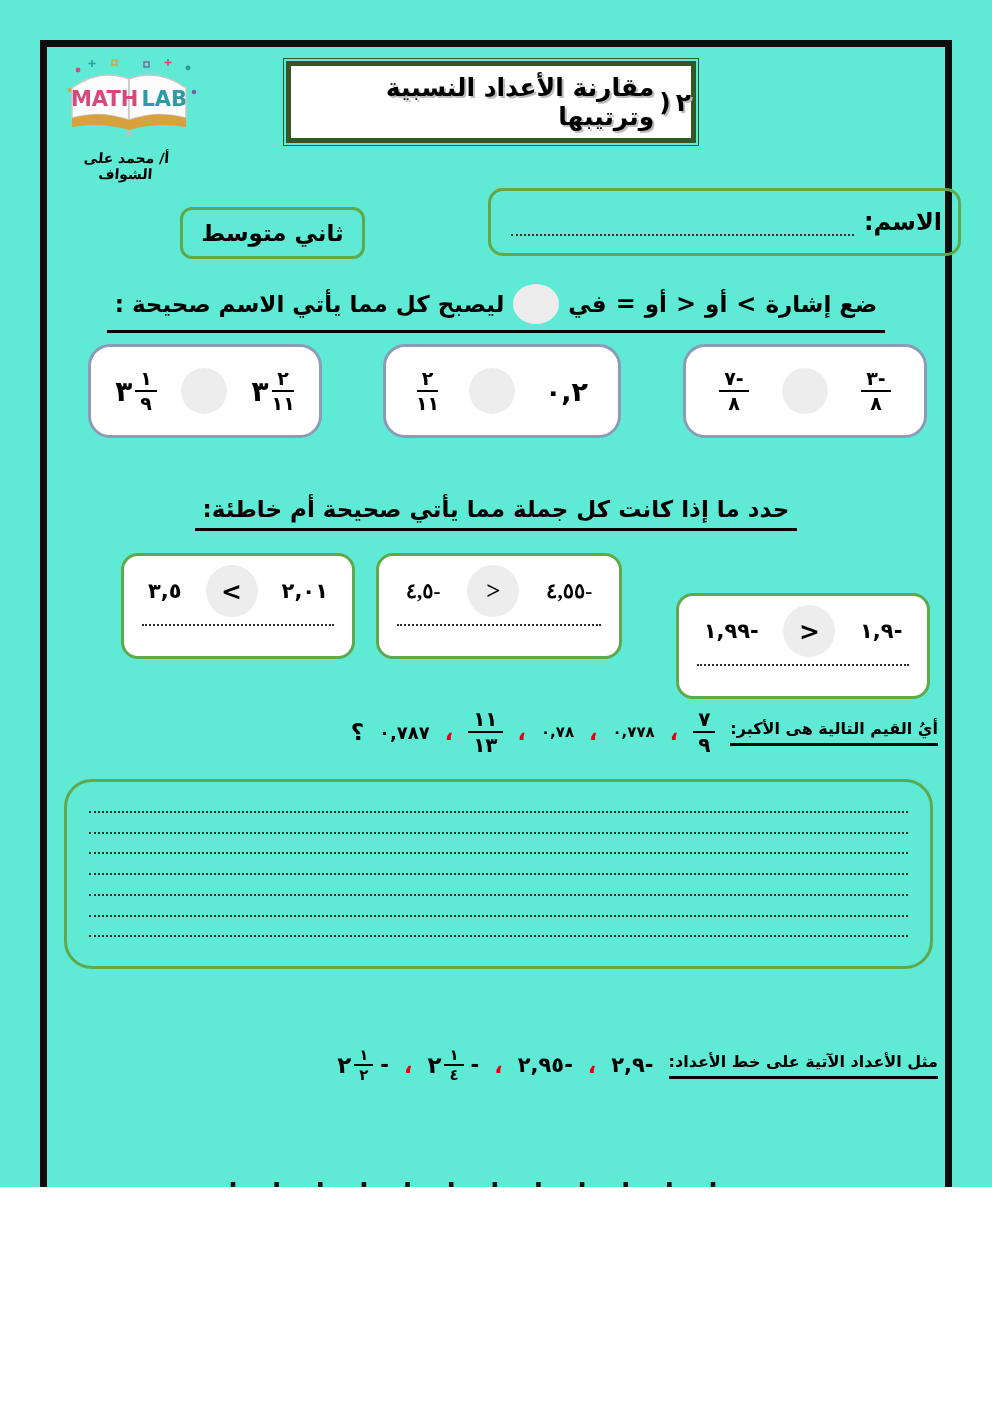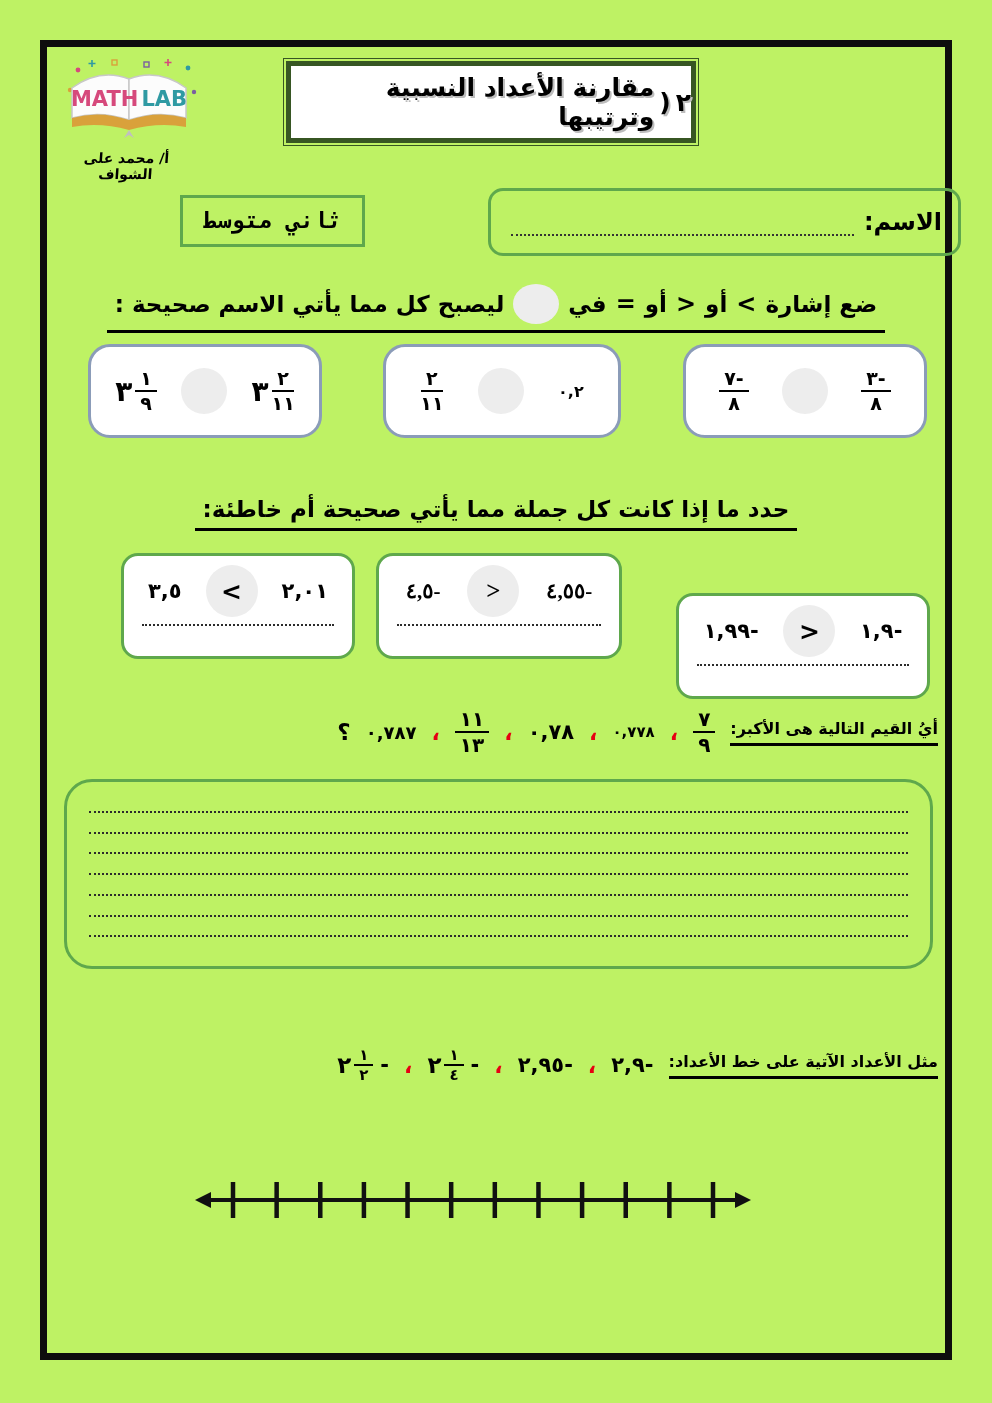--- a/index.html
+++ b/index.html
@@ -1,39 +1,39 @@
 <!DOCTYPE html>
 <html lang="ar"><head>
 <meta charset="utf-8">
 <style>
   html,body{margin:0;padding:0;background:#fff;}
   .page{
-    position:relative;width:992px;height:1403px;background:#bef264;overflow:hidden;
+    position:relative;width:992px;height:1187px;background:#5eead4;overflow:hidden;
     font-family:"DejaVu Sans","Liberation Sans",sans-serif;font-weight:700;color:#000;
   }
   .abs{position:absolute;}
   
   .frame{left:40px;top:40px;width:912px;height:1320px;border:7px solid #0d0d0d;box-sizing:border-box;}
 
   
   .logo{left:60px;top:54px;width:142px;height:94px;}
   .logo svg{display:block;}
   .t-math{fill:#d6497c;}
   .t-lab{fill:#2f9aa3;}
 
   .signature{left:56px;top:150px;width:140px;font-size:14px;text-align:center;transform:skewX(-4deg);}
 
   
   .title-box{left:286px;top:61px;width:410px;height:82px;border:5px solid #375623;outline:1.5px solid #375623;outline-offset:2px;
     box-sizing:border-box;display:flex;align-items:center;justify-content:center;background:#fff;}
   .title-row{display:flex;flex-direction:row-reverse;align-items:center;gap:5px;font-size:25px;text-shadow:2px 2px 0 #bdbdbd;}
 
   
-  .grade-box{left:180px;top:195px;width:185px;height:52px;border:3.5px solid #5fa84c;border-radius:0;box-sizing:border-box;
-    display:flex;align-items:center;justify-content:center;font-size:23px;font-family:Liberation Mono, monospace;}
+  .grade-box{left:180px;top:207px;width:185px;height:52px;border:3.5px solid #5fa84c;border-radius:12px;box-sizing:border-box;
+    display:flex;align-items:center;justify-content:center;font-size:23px;}
   .name-box{left:488px;top:188px;width:473px;height:68px;border:3.5px solid #5fa84c;border-radius:15px;box-sizing:border-box;
     display:flex;flex-direction:row-reverse;align-items:center;padding:0 16px;}
   .name-label{font-size:24px;}
   .name-dots{flex:1;border-bottom:2.5px dotted #333;height:26px;margin:0 10px 0 4px;}
 
   
   .center-head{left:40px;width:912px;text-align:center;}
   .headrow{display:inline-flex;flex-direction:row-reverse;align-items:center;gap:9px;
     border-bottom:3px solid #000;padding:0 8px 6px;font-size:23px;}
   .headrow .sign{font-size:24px;}
@@ -45,21 +45,21 @@
     display:flex;align-items:center;justify-content:space-evenly;background:#fff;}
   .s1-b1{left:88px;width:234px;}
   .s1-b2{left:383px;width:238px;}
   .s1-b3{left:683px;width:244px;}
   .gcirc{width:46px;height:46px;border-radius:50%;background:#ededed;flex:0 0 auto;}
   .frac{display:inline-flex;flex-direction:column;align-items:center;direction:ltr;line-height:1.1;font-size:19px;}
   .frac .num{border-bottom:2.5px solid #000;padding:0 5px 1px;}
   .frac .den{padding-top:1px;}
   .mixed{display:inline-flex;align-items:center;direction:ltr;gap:3px;}
   .mixed .whole{font-size:28px;}
-  .val{direction:ltr;unicode-bidi:isolate;font-size:16px;}
+  .val{direction:ltr;unicode-bidi:isolate;font-size:27px;}
 
   
   .tf-box{top:553px;height:106px;border:3.5px solid #5fa84c;border-radius:17px;box-sizing:border-box;
     display:flex;flex-direction:column;background:#fff;}
   .s2-b1{left:88px;width:234px;margin-left:33px;}
   .s2-b2{left:376px;width:246px;font-family:Liberation Serif, serif;}
   .s2-b3{left:676px;width:254px;margin-top:40px;}
   .stmt{display:flex;align-items:center;justify-content:space-evenly;margin-top:8px;height:54px;}
   .stmt .val{font-size:21px;}
   .sign-circle{width:52px;height:52px;border-radius:50%;background:#ededed;display:flex;align-items:center;justify-content:center;
@@ -228,21 +228,21 @@
 
   <div class="abs inline-q s3-line">
     <span class="u" dir="rtl">أيُ القيم التالية هى الأكبر:</span>
     <span class="frac s3-frac">
       <span class="num">٧</span>
       <span class="den">٩</span>
     </span>
     <span class="red">،</span>
     <span class="val" dir="ltr" style="font-size:15px;">٠,٧٧٨</span>
     <span class="red">،</span>
-    <span class="val" dir="ltr" style="font-size:21px;">٠,٧٨</span>
+    <span class="val" dir="ltr" style="font-size:15px;">٠,٧٨</span>
     <span class="red">،</span>
     <span class="frac s3-frac">
       <span class="num">١١</span>
       <span class="den">١٣</span>
     </span>
     <span class="red">،</span>
     <span class="val" dir="ltr" style="font-size:18px;">٠,٧٨٧</span>
     <span class="qm">؟</span>
   </div>
 

